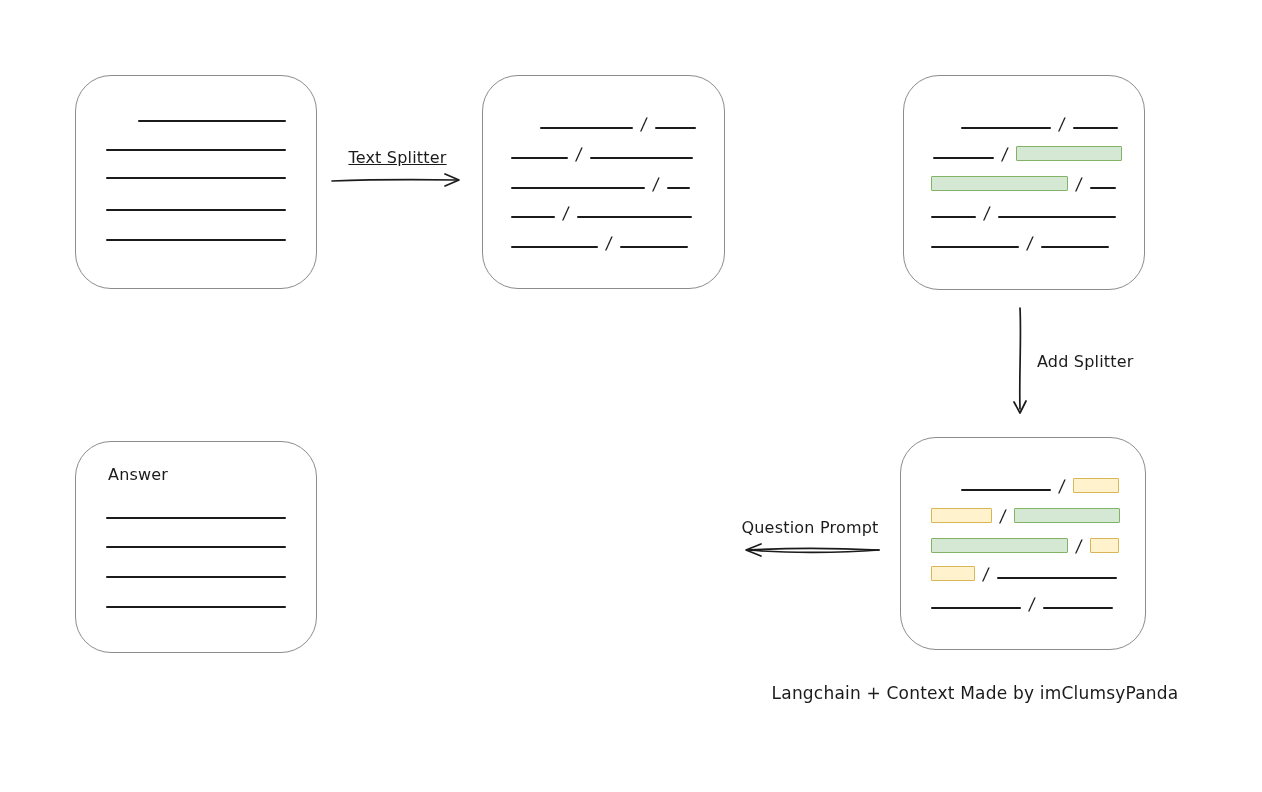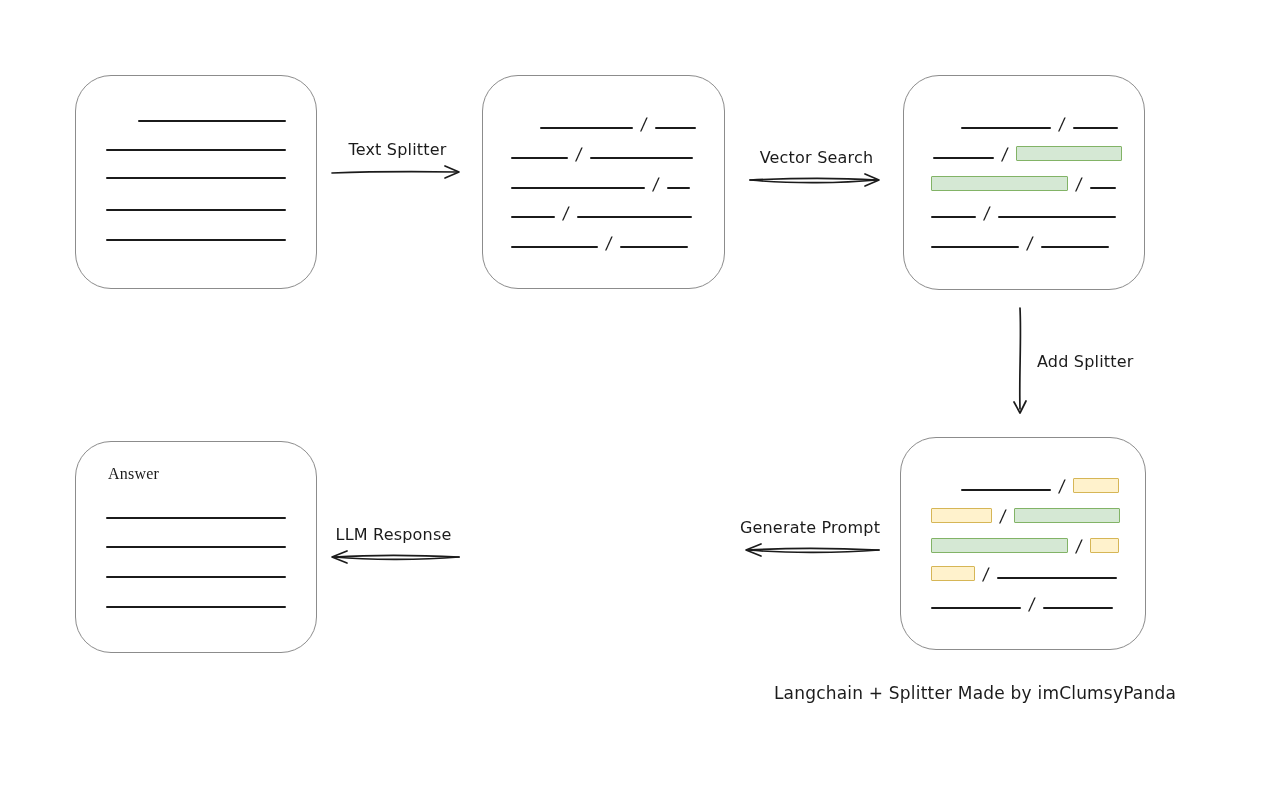--- a/index.html
+++ b/index.html
@@ -138,74 +138,58 @@
         <div class="seg-line" style="width: 120px;"></div>
       </div>
       <div class="row" style="left: 30px; top: 156px;">
         <div class="seg-line" style="width: 90px;"></div>
         <span class="slash">/</span>
         <div class="seg-line" style="width: 70px;"></div>
       </div>
     </div>
 
 
-  <div class="node" style="left:75px;top:441px;width:240px;height:210px;font-family:Liberation Serif, serif;">
+  <div class="node" style="left:75px;top:441px;width:240px;height:210px;">
     <span class="box-label" style="left:32px;top:23px;">Answer</span>
   <div class="row" style="left: 30px; top: 62px;">
         <div class="seg-line" style="width: 180px;"></div>
       </div>
       <div class="row" style="left: 30px; top: 91px;">
         <div class="seg-line" style="width: 180px;"></div>
       </div>
       <div class="row" style="left: 30px; top: 121px;">
         <div class="seg-line" style="width: 180px;"></div>
       </div>
       <div class="row" style="left: 30px; top: 151px;">
         <div class="seg-line" style="width: 180px;"></div>
       </div>
     </div>
 
-  <div class="arrow-group" style="left:330px;top:140px;width:135px;">
+  <div class="arrow-group" style="left:330px;top:148px;width:135px;text-decoration:underline;">
     <span class="arrow-label">Text Splitter</span>
     <svg width="135" height="20" viewBox="0 0 135 20">
       <path d="M2 12 C 42 10.5, 92 10.5, 127 11"></path>
       <polyline points="115,5 129,11 115,17"></polyline>
     </svg>
   </div>
 
-  <div class="arrow-group" style="left:748px;top:148px;width:137px;">
-    <span class="arrow-label">Vector Search</span>
-    <svg width="137" height="20" viewBox="0 0 137 20">
-      <path d="M2 11 C 45 9, 95 9, 129 11"></path>
-      <path d="M2 11 C 45 15, 95 14, 129 11"></path>
-      <polyline points="117,5 131,11 117,17"></polyline>
-    </svg>
-  </div>
 
   <div class="arrow-group" style="left:1010px;top:306px;width:150px;height:115px;text-align:left;">
     <svg width="22" height="112" viewBox="0 0 22 112" style="margin:0;">
       <path d="M10 2 C 11.5 32, 9 70, 10 103"></path>
       <polyline points="4,96 10,107 16,95"></polyline>
     </svg>
     <span class="arrow-label" style="position:absolute;left:27px;top:46px;">Add Splitter</span>
   </div>
 
   <div class="arrow-group" style="left:737px;top:518px;width:146px;">
-    <span class="arrow-label">Generate Prompt</span>
+    <span class="arrow-label">Question Prompt</span>
     <svg width="142" height="20" viewBox="0 0 142 20">
       <path d="M140 11 C 97 9, 45 9, 9 11"></path>
       <path d="M140 11 C 97 14.5, 45 14, 9 11"></path>
       <polyline points="22,5 7,11 22,17"></polyline>
     </svg>
   </div>
 
-  <div class="arrow-group" style="left:325px;top:525px;width:137px;">
-    <span class="arrow-label">LLM Response</span>
-    <svg width="135" height="20" viewBox="0 0 135 20">
-      <path d="M133 11 C 92 9, 42 9, 8 11"></path>
-      <path d="M133 11 C 92 14.5, 42 14, 8 11"></path>
-      <polyline points="21,5 6,11 21,17"></polyline>
-    </svg>
-  </div>
 
-  <div class="caption">Langchain + Splitter Made by imClumsyPanda</div>
+  <div class="caption">Langchain + Context Made by imClumsyPanda</div>
 
 </div>
 
 </body></html>

